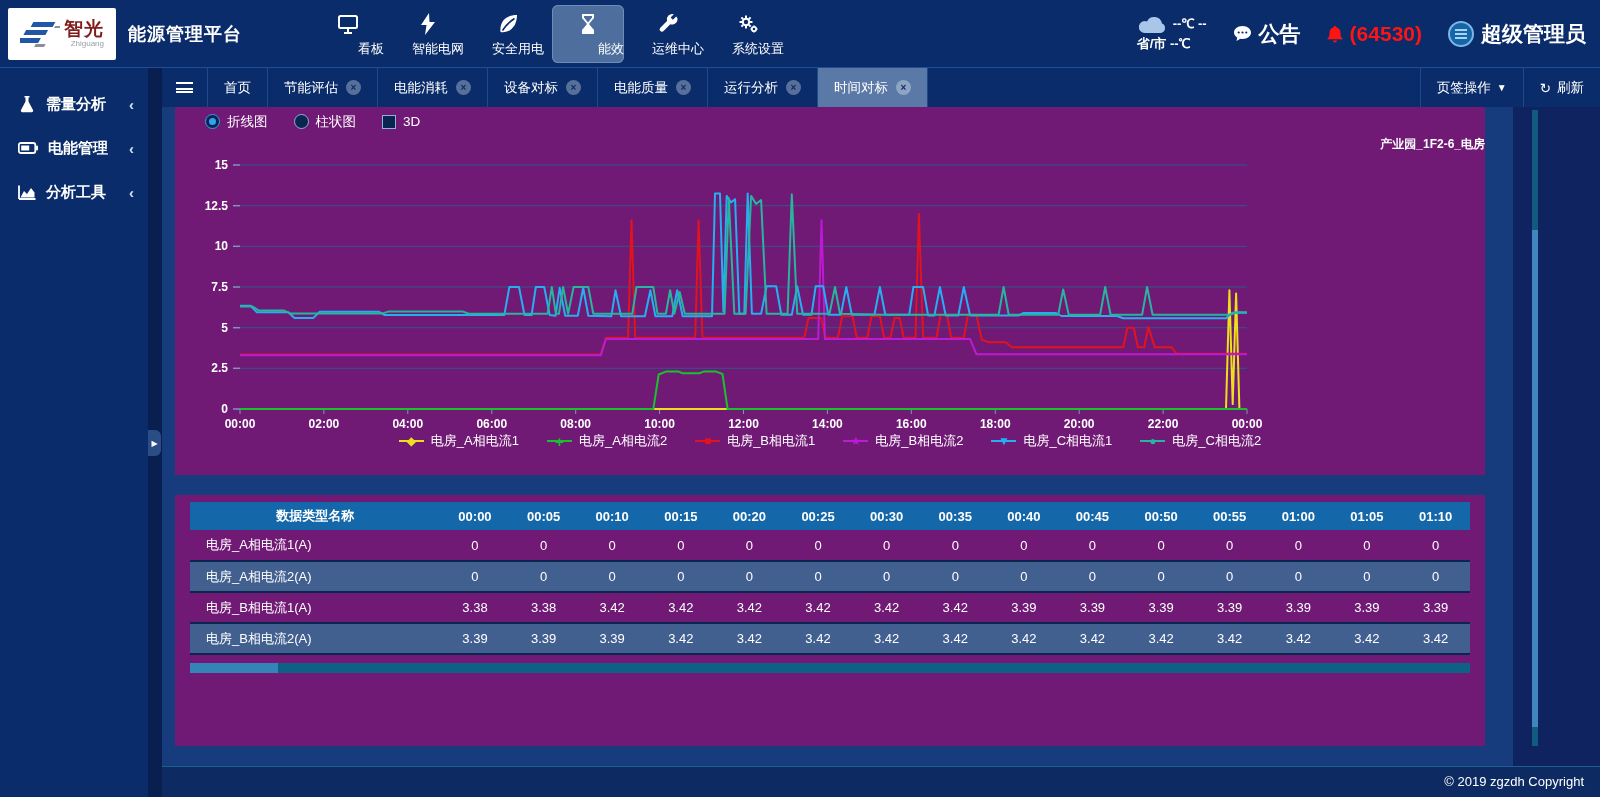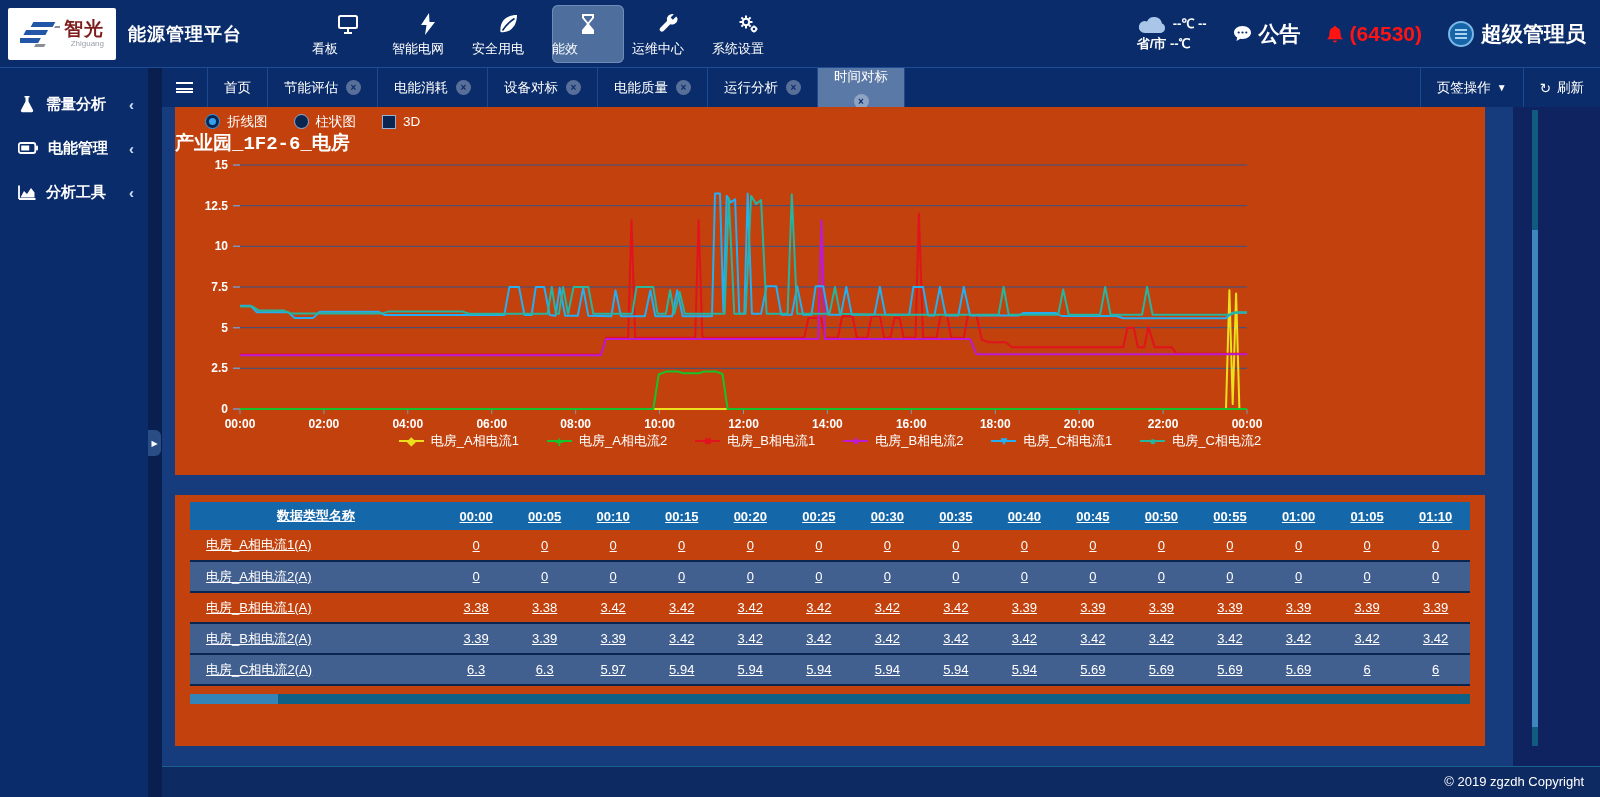--- a/index.html
+++ b/index.html
@@ -10,21 +10,21 @@
   .topbar { position:absolute; left:0; top:0; width:1600px; height:68px;
     background:#0a2c6a; display:flex; align-items:center; border-bottom:1px solid #1e4d96; }
   .logo-box { margin-left:8px; width:108px; height:52px; background:#fff; border-radius:2px;
     display:flex; align-items:center; justify-content:center; gap:4px; flex-shrink:0; }
   .logo-text { display:flex; flex-direction:column; align-items:flex-end; line-height:1; }
   .logo-cn { color:#7f1d1d; font-size:19px; font-weight:bold; letter-spacing:1px; }
   .logo-en { color:#9aa0a8; font-size:8px; margin-top:2px; }
   .app-title { font-size:18px; font-weight:bold; margin-left:12px; letter-spacing:1px; white-space:nowrap; }
 
   .topnav { display:flex; margin-left:70px; gap:8px; }
-  .nav-item { width:72px; padding:6px 0 5px; text-align:left; cursor:pointer; border-radius:6px; }
+  .nav-item { width:72px; padding:6px 0 5px; text-align:right; cursor:pointer; border-radius:6px; }
   .nav-item.active { background:#4e6f9e; box-shadow:0 0 0 1px #6d8cb8 inset; }
   .nav-item .nicon { height:26px; display:flex; align-items:center; justify-content:center; }
   .nav-item .nlabel { font-size:13px; margin-top:3px; }
 
   .top-right { margin-left:auto; margin-right:14px; display:flex; align-items:center; gap:26px; }
   .weather { display:flex; flex-direction:column; font-size:13px; font-weight:bold; line-height:1.5; }
   .weather .w1 { display:flex; align-items:center; gap:6px; }
   .notice, .alarm, .user { display:flex; align-items:center; gap:7px; font-size:21px; font-weight:bold; cursor:pointer; }
   .alarm { color:#ff1414; }
   .avatar { width:26px; height:26px; border-radius:50%; border:2px solid #7ab6e6; background:#1565a8;
@@ -40,49 +40,49 @@
   .collapse-handle { position:absolute; left:0; top:362px; width:13px; height:26px; background:#2b4d86;
     border-radius:0 6px 6px 0; color:#fff; font-size:8px; display:flex; align-items:center; justify-content:center; cursor:pointer; }
 
   
   .tabbar { position:absolute; left:162px; top:68px; width:1438px; height:39px; background:#0a2c6a; display:flex; align-items:stretch; }
   .burger { width:46px; display:flex; align-items:center; justify-content:center; border-right:1px solid #1d4a8e; cursor:pointer; }
   .burger span { display:block; width:17px; height:11px; border-top:2px solid #fff; border-bottom:2px solid #fff; position:relative; }
   .burger span::after { content:""; position:absolute; left:0; top:3.5px; width:17px; height:2px; background:#fff; }
   .tab { display:flex; align-items:center; gap:8px; padding:0 16px; font-size:13.5px;
     border-right:1px solid #1d4a8e; cursor:pointer; white-space:nowrap; }
-  .tab.active { background:#5b79a6;flex-direction:column; }
+  .tab.active { background:#5b79a6; }
   .tab-close { width:15px; height:15px; border-radius:50%; background:rgba(255,255,255,.32);
     font-size:10px; line-height:15px; text-align:center; color:#0a2c6a; font-weight:bold; }
   .tab-spacer { flex:1; }
   .tab-action { display:flex; align-items:center; gap:6px; padding:0 16px; font-size:13.5px;
     border-left:1px solid #1d4a8e; cursor:pointer; white-space:nowrap; }
   .caret { font-size:10px; }
 
   
   .content { position:absolute; left:162px; top:107px; width:1351px; height:659px; background:#173c7d; padding-left:13px; }
-  .panel { width:1310px; background:#c2410c; }
+  .panel { width:1310px; background:#701a75; }
   .chart-panel { height:368px; position:relative; }
   .controls { display:flex; align-items:center; gap:26px; padding:5px 0 0 30px; height:24px; }
   .ctrl { display:flex; align-items:center; gap:7px; font-size:13.5px; cursor:pointer; }
   .radio { width:15px; height:15px; border-radius:50%; border:1.5px solid #8fb3d9; background:#0a2550; position:relative; }
   .radio.checked { border-color:#35a0f0; }
   .radio.checked::after { content:""; position:absolute; left:3px; top:3px; width:7px; height:7px; border-radius:50%; background:#35a0f0; }
   .checkbox { width:14px; height:14px; border:1.5px solid #8fb3d9; background:#0a2550; }
-  .chart-title { text-align:left; font-size:19px; font-weight:bold; height:26px; line-height:26px;font-family:Liberation Mono, monospace; }
+  .chart-title { text-align:right; font-size:12px; font-weight:bold; height:26px; line-height:26px; }
   .chart-svg { display:block; }
   .ytick, .xtick { fill:#ffffff; font-size:12px; font-weight:bold; font-family:"Liberation Sans",sans-serif; }
   .legend { display:flex; justify-content:center; gap:28px; align-items:center; height:24px; }
   .legend-item { display:flex; align-items:center; gap:7px; font-size:13px; cursor:pointer; }
   .lg-line { width:25px; height:2px; position:relative; }
   .lg-line i { position:absolute; left:50%; top:50%; transform:translate(-50%,-50%); font-style:normal; font-size:12px; line-height:1; }
 
   .gap20 { height:20px; }
 
-  .table-panel { height:251px; padding:7px 15px 16px;text-decoration:underline; }
+  .table-panel { height:251px; padding:7px 15px 16px; }
   table.data { width:1280px; border-collapse:collapse; font-size:13px; }
   table.data th { height:28px; background:#1467a9; font-weight:bold; text-align:center; }
   table.data td { height:31px; text-align:center; border-bottom:2px solid #0a2550; }
   table.data td:first-child { text-align:left; padding-left:16px; }
   table.data tr.even { background:#42608f;border-radius:7px; }
   .hscroll { margin-top:8px; width:1280px; height:10px; background:#0e6085; position:relative; }
   .hscroll .thumb { position:absolute; left:0; top:0; width:88px; height:10px; background:#3584b8; }
 
   .vscroll { position:absolute; right:62px; top:110px; width:6px; height:636px; background:#115a80; }
   .vscroll .thumb { position:absolute; left:0; top:120px; width:6px; height:497px; background:#3f86be; }
@@ -498,38 +498,20 @@
             <td>3.42</td>
             <td>3.42</td>
             <td>3.42</td>
             <td>3.42</td>
             <td>3.42</td>
             <td>3.42</td>
             <td>3.42</td>
             <td>3.42</td>
             <td>3.42</td>
           </tr>
-          <tr class="even">
-            <td>电房_C相电流2(A)</td>
-            <td>6.3</td>
-            <td>6.3</td>
-            <td>5.97</td>
-            <td>5.94</td>
-            <td>5.94</td>
-            <td>5.94</td>
-            <td>5.94</td>
-            <td>5.94</td>
-            <td>5.94</td>
-            <td>5.69</td>
-            <td>5.69</td>
-            <td>5.69</td>
-            <td>5.69</td>
-            <td>6</td>
-            <td>6</td>
-          </tr>
         </tbody>
     </table>
     <div class="hscroll">
         <div class="thumb"></div>
       </div>
   </section>
 </main>
 
 <div class="vscroll">
     <div class="thumb"></div>

